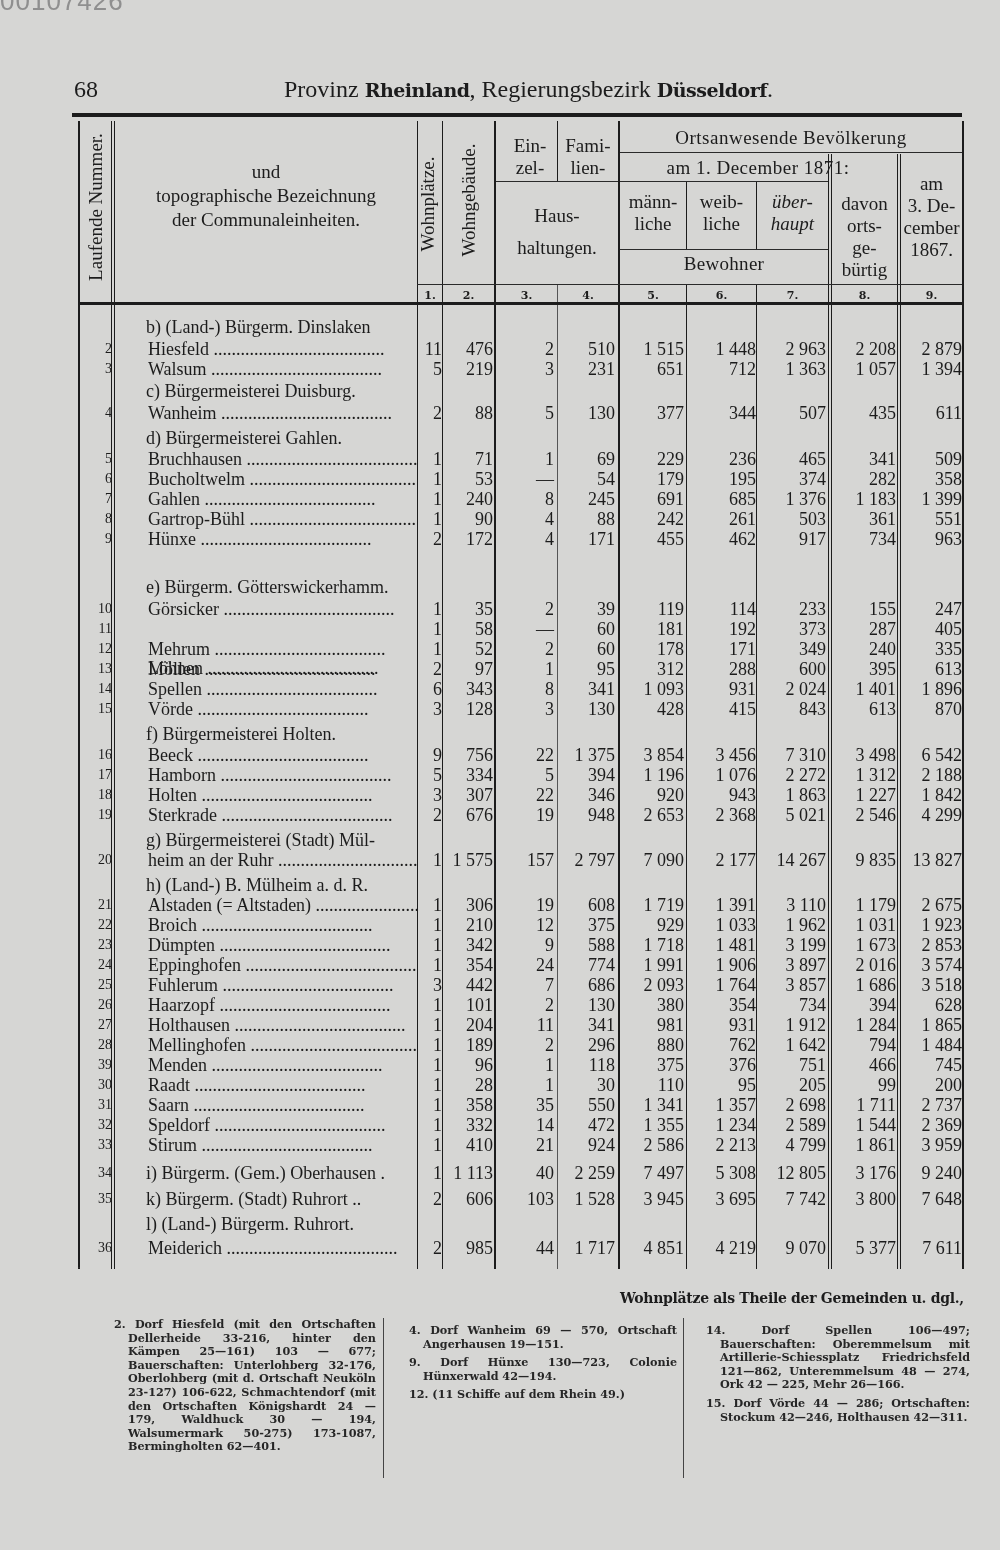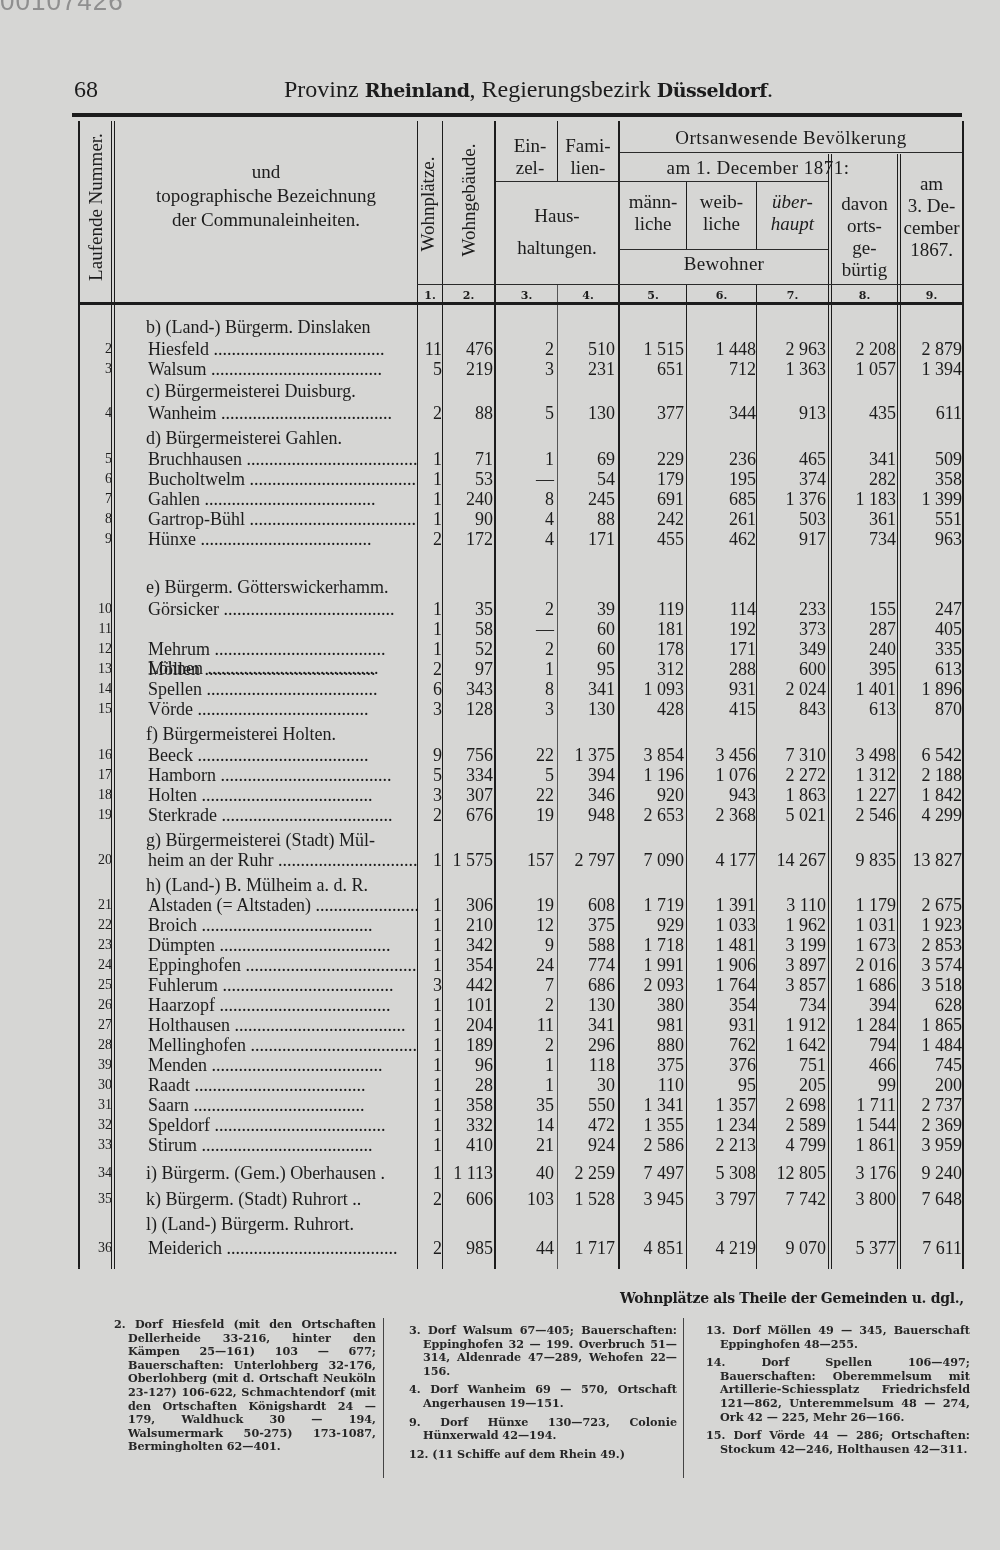--- a/index.html
+++ b/index.html
@@ -178,21 +178,21 @@
       </div>
       <div class="row" style="top: 282px;">
         <span class="no">4</span>
         <span class="name item" style="left: 70px;">Wanheim ......................................</span>
         <span class="num c1">2</span>
         <span class="num c2">88</span>
         <span class="num c3">5</span>
         <span class="num c4">130</span>
         <span class="num c5">377</span>
         <span class="num c6">344</span>
-        <span class="num c7">913</span>
+        <span class="num c7">507</span>
         <span class="num c8">435</span>
         <span class="num c9">611</span>
       </div>
       <div class="row" style="top: 307px;">
         <span class="name sec">d) Bürgermeisterei Gahlen.</span>
       </div>
       <div class="row" style="top: 328px;">
         <span class="no">5</span>
         <span class="name item" style="left: 70px;">Bruchhausen ......................................</span>
         <span class="num c1">1</span>
@@ -397,21 +397,21 @@
         <span class="name sec">g) Bürgermeisterei (Stadt) Mül-</span>
       </div>
       <div class="row" style="top: 729px;">
         <span class="no">20</span>
         <span class="name item" style="left: 70px;">heim an der Ruhr ......................................</span>
         <span class="num c1">1</span>
         <span class="num c2">1 575</span>
         <span class="num c3">157</span>
         <span class="num c4">2 797</span>
         <span class="num c5">7 090</span>
-        <span class="num c6">4 177</span>
+        <span class="num c6">2 177</span>
         <span class="num c7">14 267</span>
         <span class="num c8">9 835</span>
         <span class="num c9">13 827</span>
       </div>
       <div class="row" style="top: 754px;">
         <span class="name sec">h) (Land-) B. Mülheim a. d. R.</span>
       </div>
       <div class="row" style="top: 774px;">
         <span class="no">21</span>
         <span class="name item" style="left: 70px;">Alstaden (= Altstaden) ......................................</span>
@@ -595,21 +595,21 @@
         <span class="num c9">9 240</span>
       </div>
       <div class="row" style="top: 1068px;">
         <span class="no">35</span>
         <span class="name sec">k) Bürgerm. (Stadt) Ruhrort ..</span>
         <span class="num c1">2</span>
         <span class="num c2">606</span>
         <span class="num c3">103</span>
         <span class="num c4">1 528</span>
         <span class="num c5">3 945</span>
-        <span class="num c6">3 797</span>
+        <span class="num c6">3 695</span>
         <span class="num c7">7 742</span>
         <span class="num c8">3 800</span>
         <span class="num c9">7 648</span>
       </div>
       <div class="row" style="top: 1093px;">
         <span class="name sec">l) (Land-) Bürgerm. Ruhrort.</span>
       </div>
       <div class="row" style="top: 1117px;">
         <span class="no">36</span>
         <span class="name item" style="left: 70px;">Meiderich ......................................</span>
@@ -626,22 +626,20 @@
     </div>
 </div>
 
 <div class="sub-title">Wohnplätze als Theile der Gemeinden u. dgl.,</div>
 <div class="fn-rule" style="left:383px;"></div>
 <div class="fn-rule" style="left:683px;"></div>
 <div class="fn" id="fn1" style="left:114px;top:1318px;width:262px;">
     <p>2. Dorf Hiesfeld (mit den Ortschaften Dellerheide 33-216, hinter den Kämpen 25—161) 103 — 677; Bauerschaften: Unterlohberg 32-176, Oberlohberg (mit d. Ortschaft Neuköln 23-127) 106-622, Schmachtendorf (mit den Ortschaften Königshardt 24 — 179, Waldhuck 30 — 194, Walsumermark 50-275) 173-1087, Bermingholten 62—401.</p>
   </div>
 <div class="fn" id="fn2" style="left:409px;top:1324px;width:268px;">
-    <p>3. Dorf Walsum 67—405; Bauerschaften: Eppinghofen 32 — 199. Overbruch 51—314, Aldenrade 47—289, Wehofen 22—156.</p>
     <p>4. Dorf Wanheim 69 — 570, Ortschaft Angerhausen 19—151.</p>
     <p>9. Dorf Hünxe 130—723, Colonie Hünxerwald 42—194.</p>
     <p>12. (11 Schiffe auf dem Rhein 49.)</p>
   </div>
 <div class="fn" id="fn3" style="left:706px;top:1324px;width:264px;">
-    <p>13. Dorf Möllen 49 — 345, Bauerschaft Eppinghofen 48—255.</p>
     <p>14. Dorf Spellen 106—497; Bauerschaften: Oberemmelsum mit Artillerie-Schiessplatz Friedrichsfeld 121—862, Unteremmelsum 48 — 274, Ork 42 — 225, Mehr 26—166.</p>
     <p>15. Dorf Vörde 44 — 286; Ortschaften: Stockum 42—246, Holthausen 42—311.</p>
   </div>
 
 </body></html>

